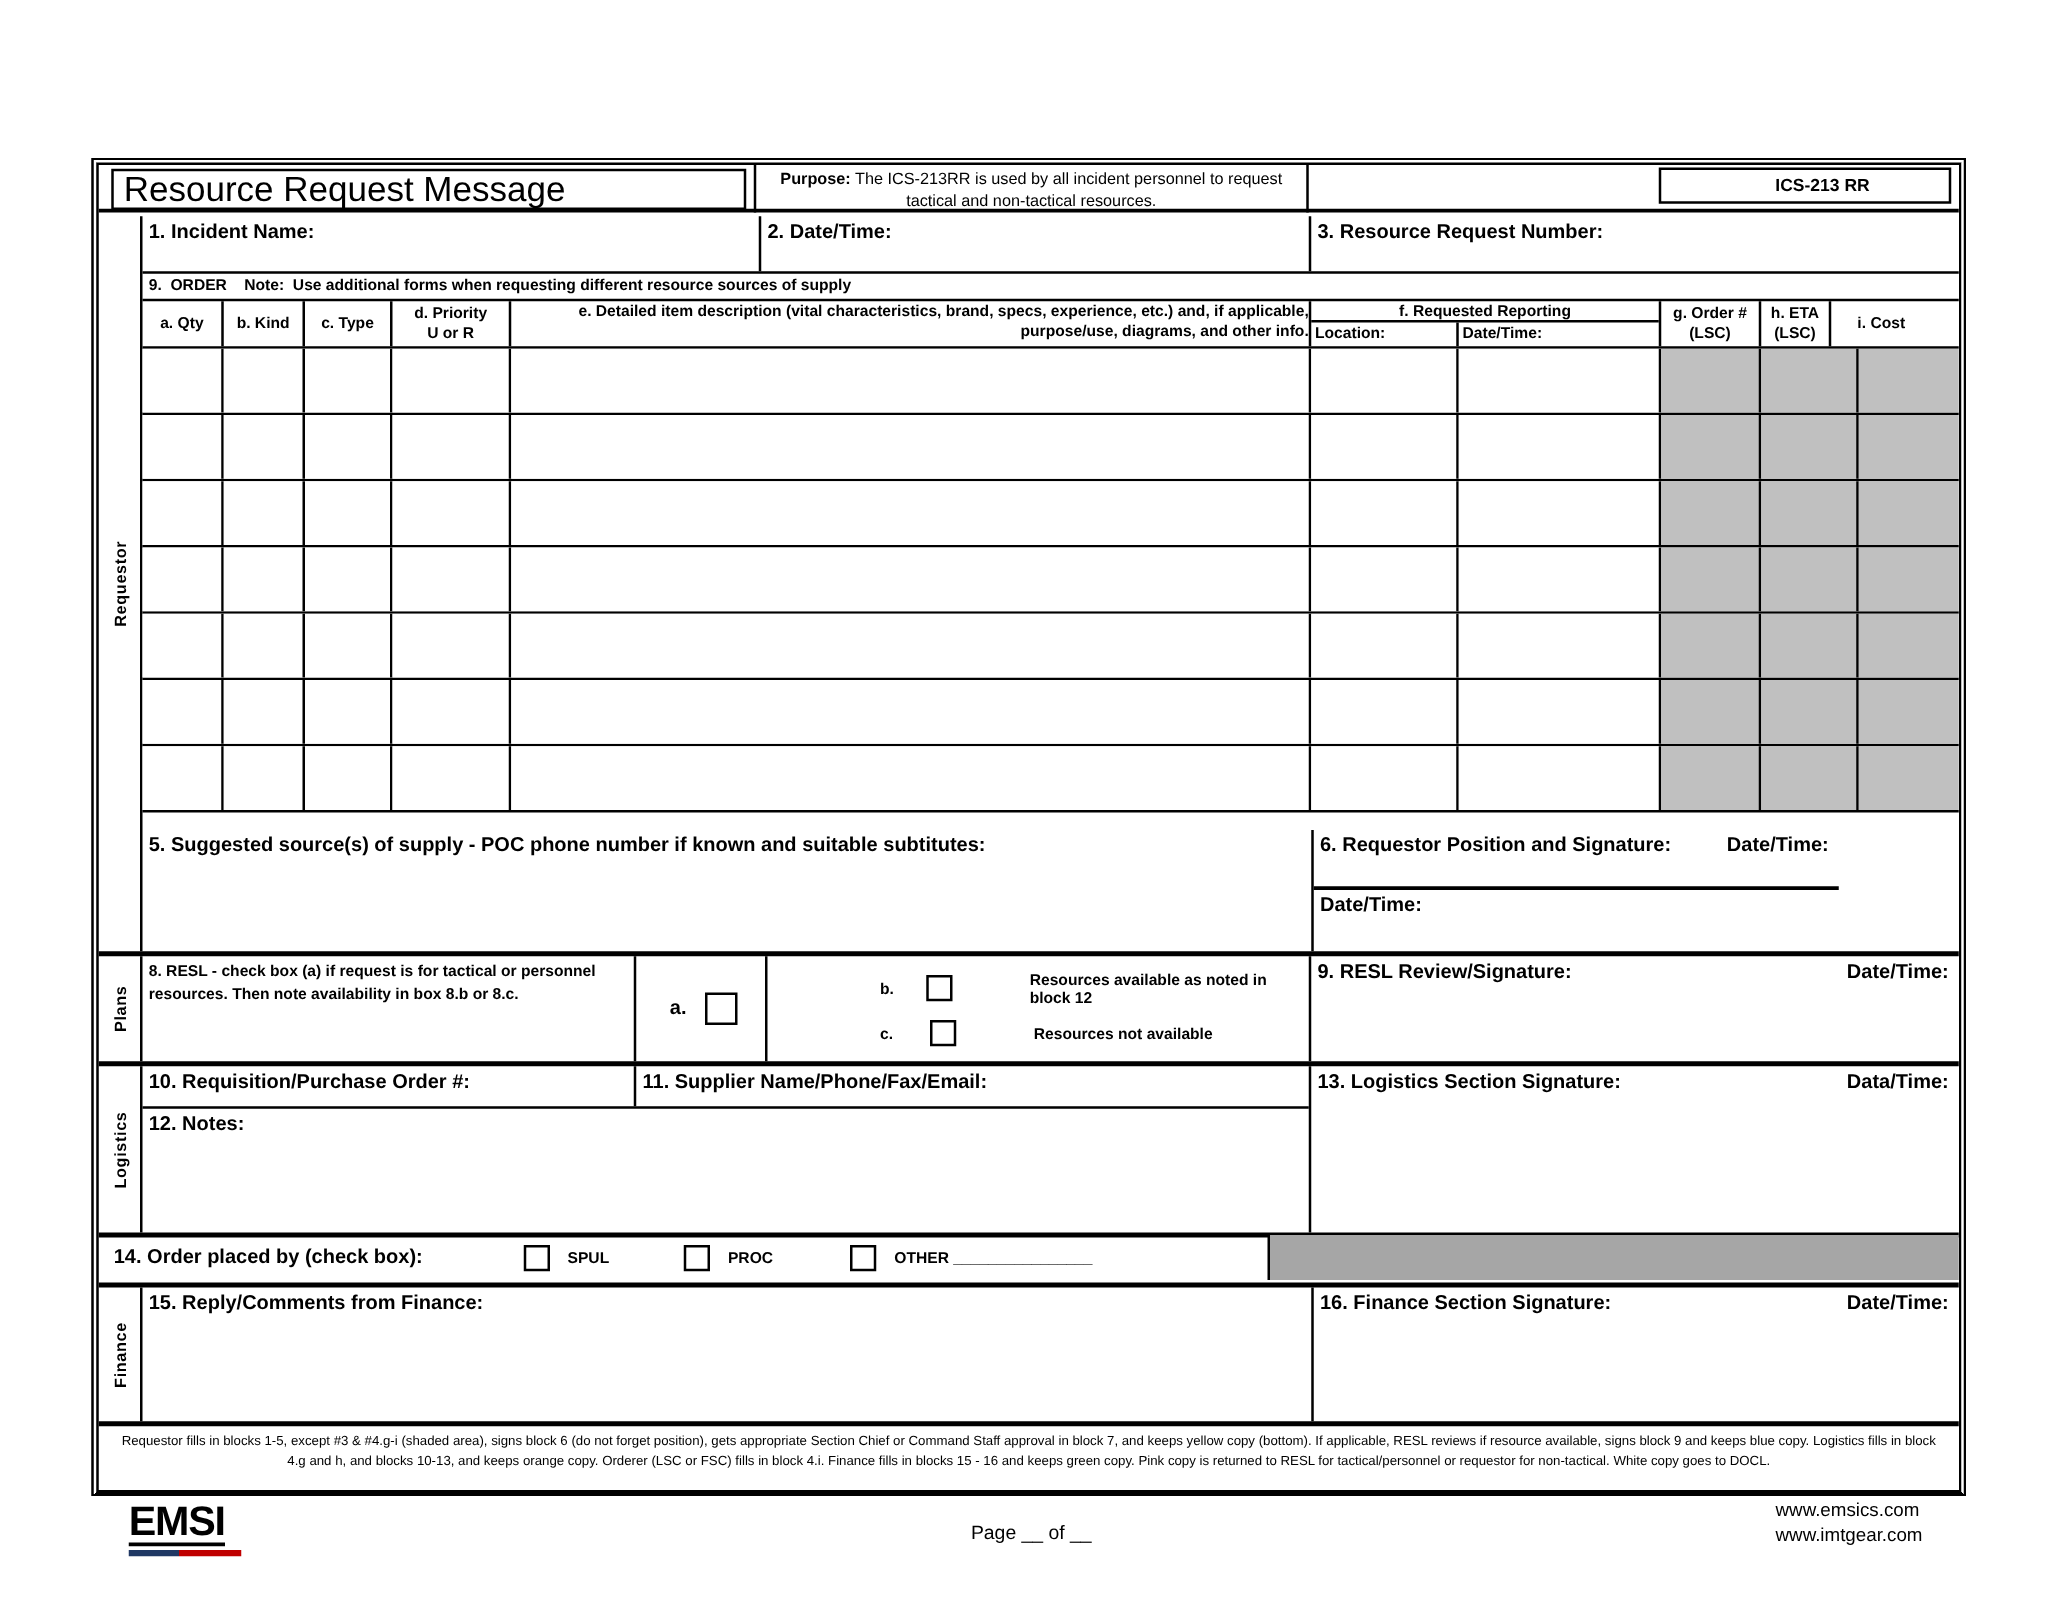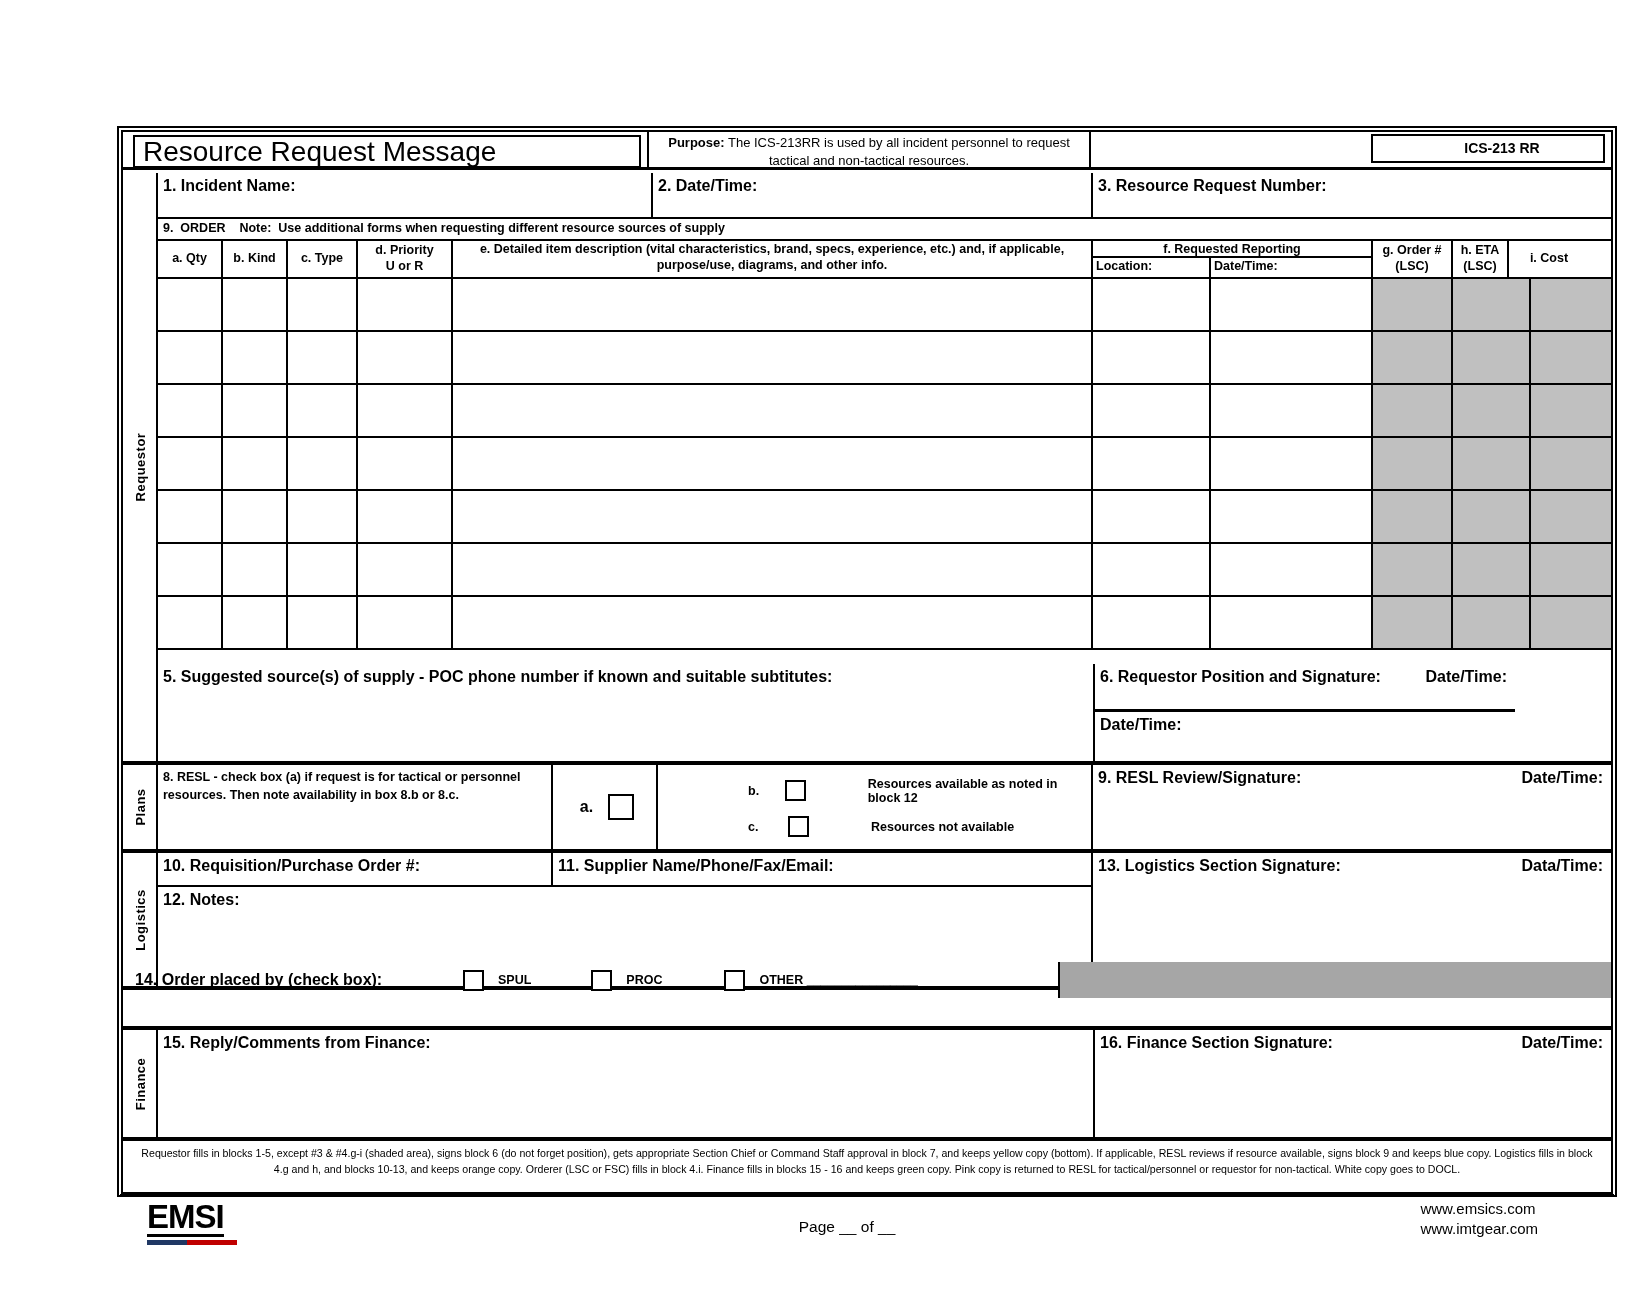--- a/index.html
+++ b/index.html
@@ -1,21 +1,21 @@
 <!DOCTYPE html>
 <html><head>
 <meta charset="utf-8">
 <style>
   * { margin:0; padding:0; box-sizing:border-box; }
   html,body { background:#ffffff; }
   body {
     width:1650px; height:1292px; position:relative;
     font-family:"Liberation Sans", sans-serif; color:#000;
   }
-  .page { position:absolute; inset:0; background:#fff;margin-left:44px; }
+  .page { position:absolute; inset:0; background:#fff; }
 
   
   .form {
     position:absolute; left:73px; top:126px;
     width:1500px; height:1071px;
     border:6px double #000; border-bottom:5px solid #000;
     background:#fff;
   }
   .abs { position:absolute; }
   .b { font-weight:bold; }
@@ -52,21 +52,21 @@
   
   .order-band { left:35px; top:87px; width:1453px; height:22px; border-bottom:2px solid #000;
                 font-weight:bold; font-size:12.5px; line-height:19px; padding-left:5px; }
 
   
   .othead { left:35px; top:109px; width:1453px; height:38px; border-bottom:2px solid #000; display:flex; }
   .hc { border-right:2px solid #000; font-weight:bold; font-size:12.5px;
         display:flex; flex-direction:column; align-items:center; justify-content:center;
         text-align:center; line-height:1.25; }
   .hc:last-child { border-right:none; }
-  .hc-e { align-items:flex-start; text-align:center; padding:1px 0; justify-content:flex-start; }
+  .hc-e { align-items:flex-start; text-align:right; padding:1px 0; justify-content:flex-start; }
   .hc-f { padding:0; display:block; }
   .hc-f .ftitle { height:17px; border-bottom:2px solid #000; text-align:center; line-height:16px; }
   .hc-f .fsub { display:flex; height:19px; }
   .hc-f .fsub .floc { width:118px; border-right:2px solid #000; text-align:left; padding:1px 3px; }
   .hc-f .fsub .fdt  { width:160px; text-align:left; padding:1px 3px; }
 
   
   .otbody { left:35px; top:147px; width:1453px; }
   .trow { display:flex; height:53px; border-bottom:2px solid #000; }
   .tcell { height:100%; border-right:2px solid #000; background:#fff; }
@@ -80,21 +80,21 @@
   .sig { display:flex; justify-content:space-between; }
   .sig .lbl { padding-right:8px; }
 
   
   .sep { left:0; width:1488px; height:4px; background:#000; }
 
   
   .section { left:0; width:1488px; display:flex; }
   .sec-plans { top:633px; height:84px; }
   .sec-logi  { top:721px; height:133px; }
-  .sec-row14 { top:830px; height:36px;border-radius:14px; }
+  .sec-row14 { top:856px; height:36px;border-radius:14px; }
   .sec-fin   { top:898px; height:107px; }
 
   .plans-text { width:395px; border-right:2px solid #000; }
   .plans-text .lbl { font-size:12.5px; line-height:1.45; }
   .plans-a { width:105px; border-right:2px solid #000; display:flex; align-items:center; justify-content:center; gap:10px; }
   .plans-bc { width:435px; border-right:2px solid #000; display:flex; flex-direction:column; justify-content:space-around; padding:6px 0; }
   .bc-row { display:flex; align-items:center; padding-left:90px; }
   .bc-row .tag { font-weight:bold; font-size:12.5px; width:40px; }
   .bc-row .txt { font-weight:bold; font-size:12.5px; margin-left:62px; }
   .plans-right { flex:1; }

